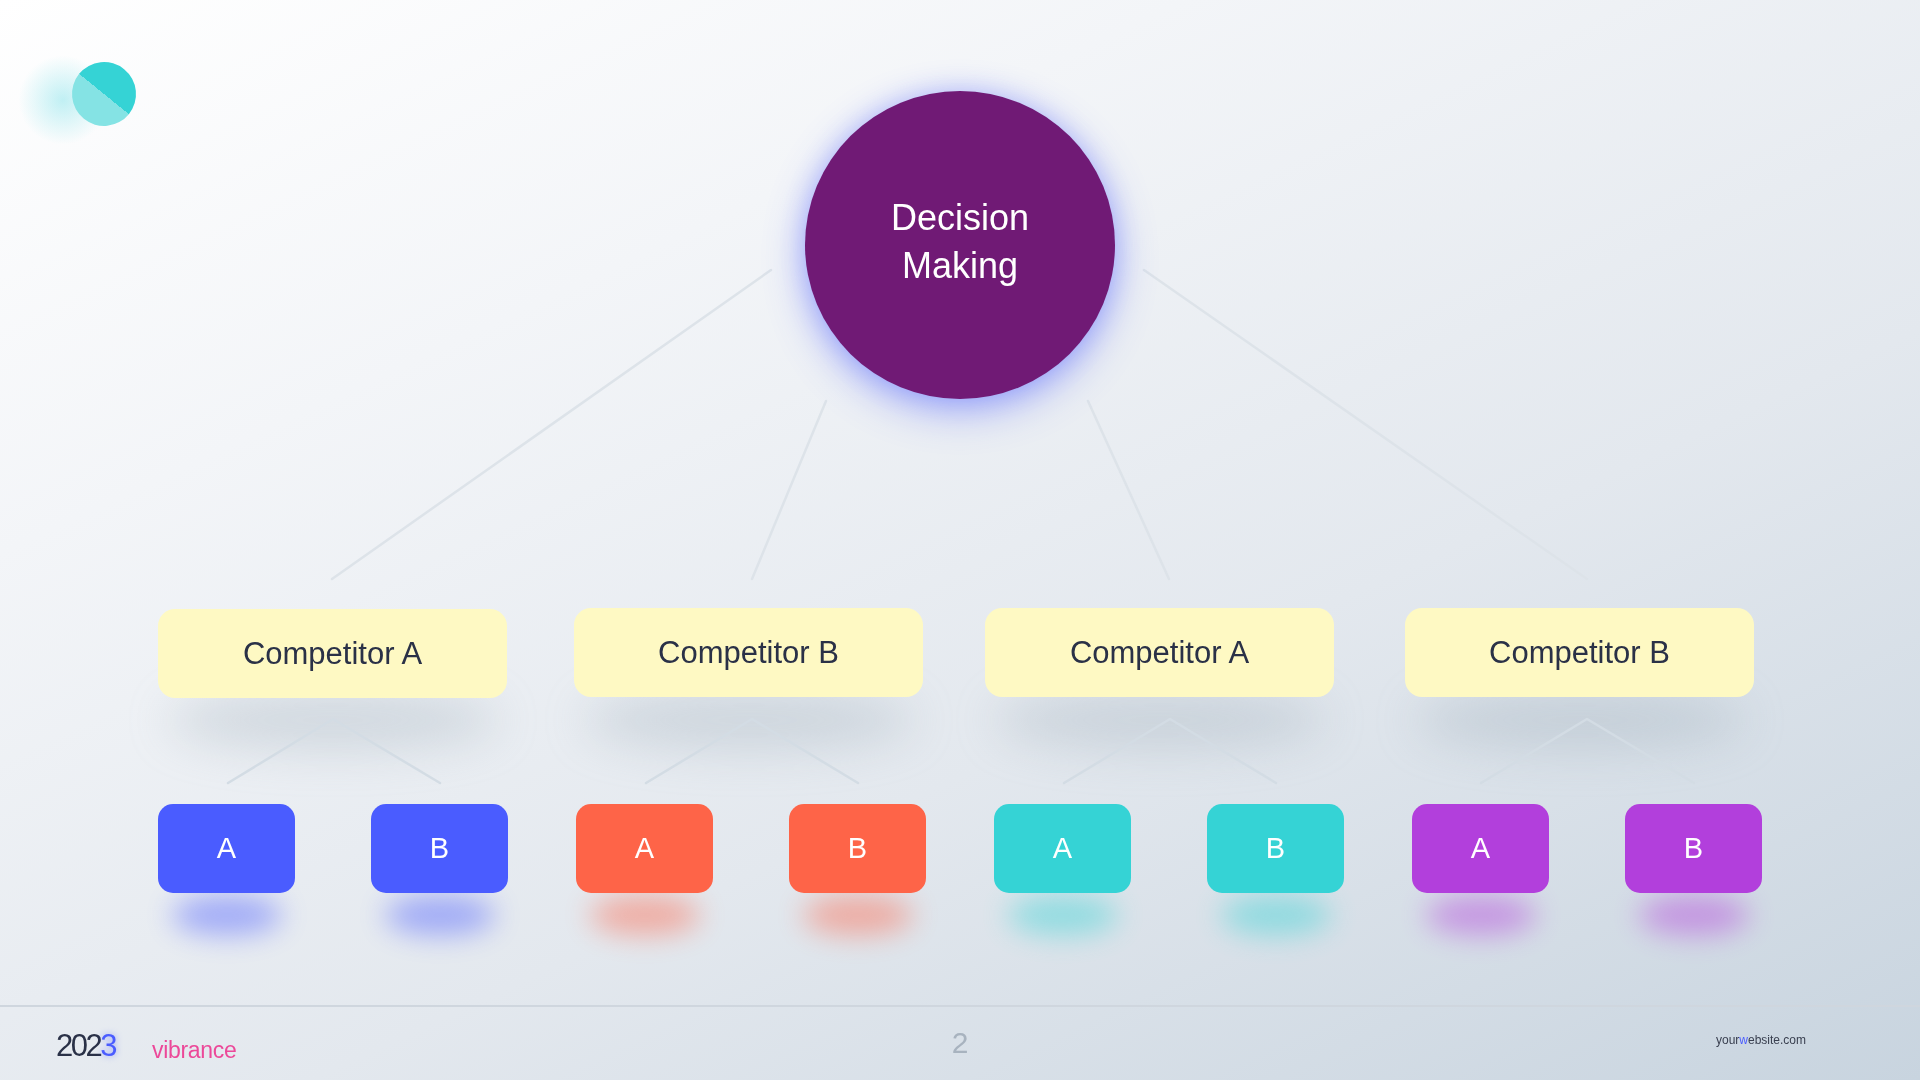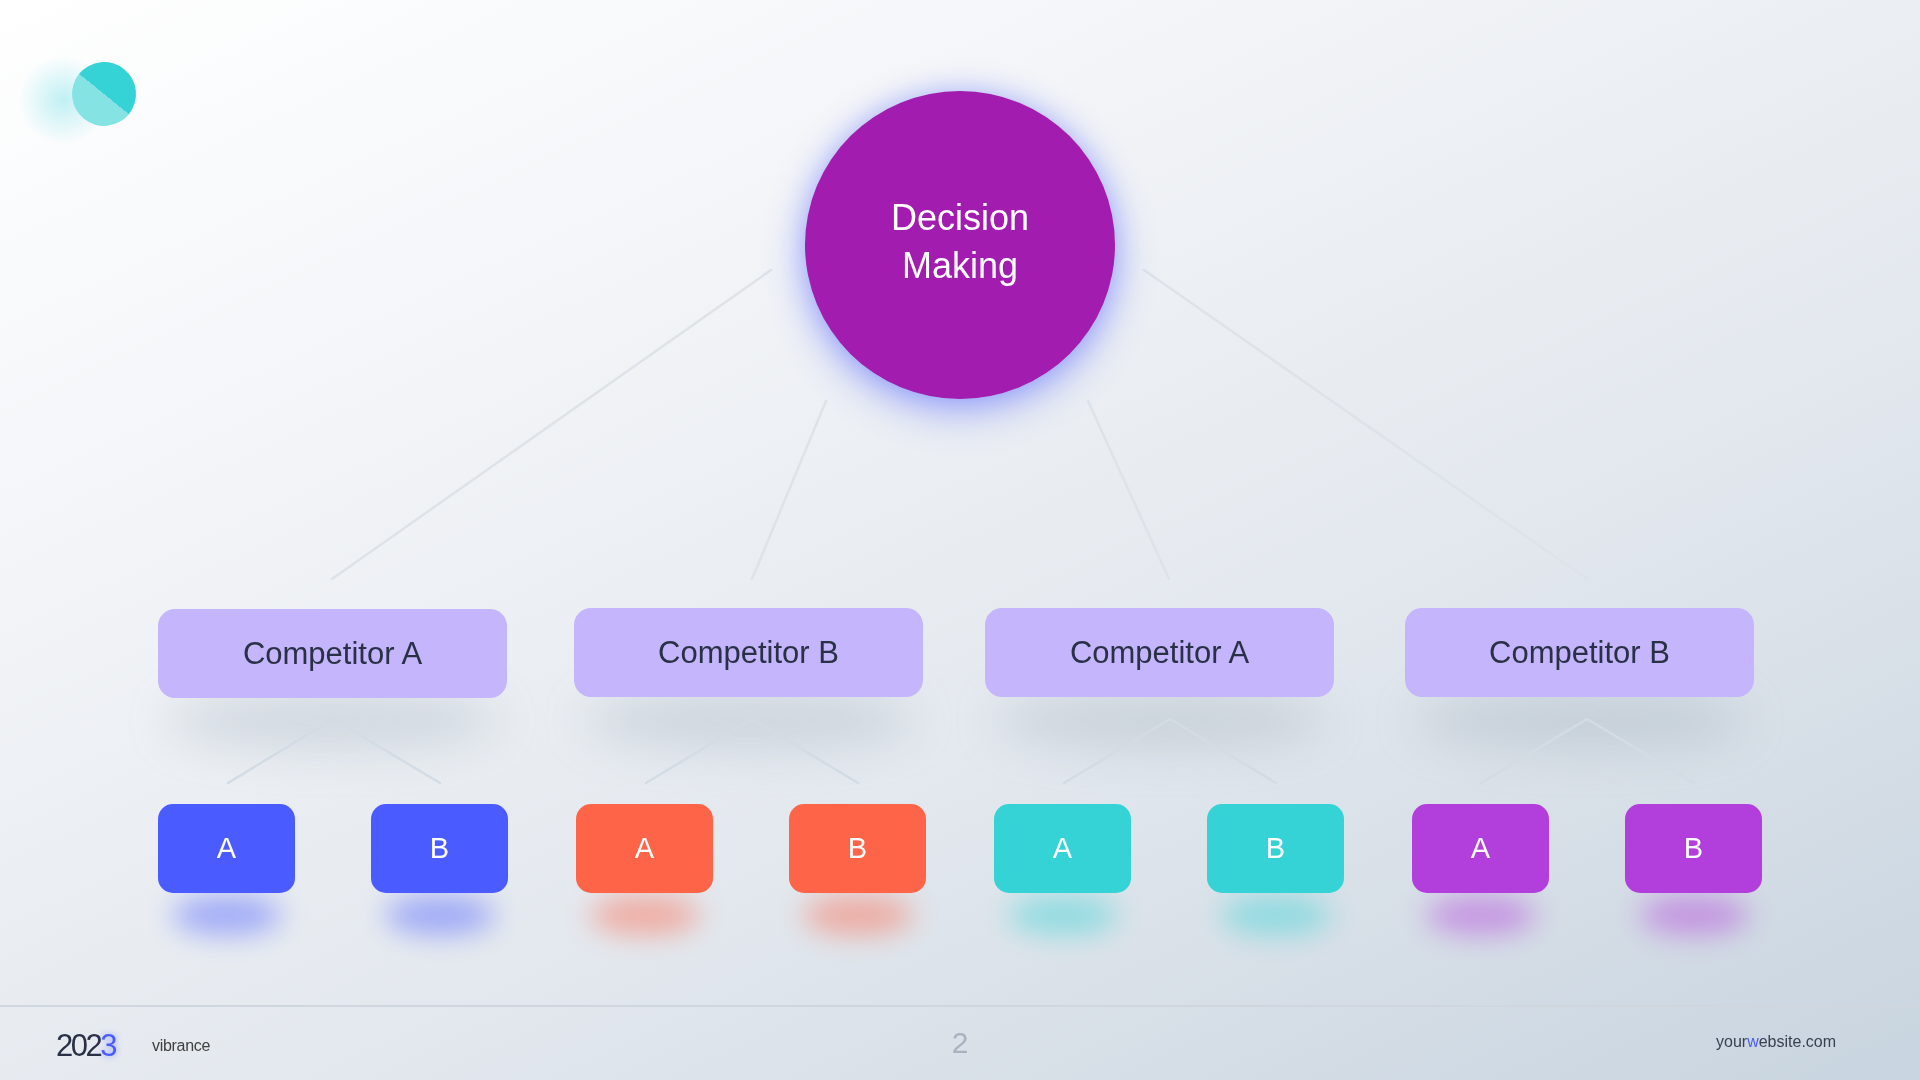--- a/index.html
+++ b/index.html
@@ -16,53 +16,53 @@
     .logo {
       position: absolute; left: 72px; top: 62px; width: 64px; height: 64px; border-radius: 50%;
       background: linear-gradient(45deg, #85e3e4 0%, #85e3e4 50%, #35d3d5 50%, #35d3d5 100%);
       transform: rotate(-6deg);
     }
     
     svg.lines { position: absolute; left: 0; top: 0; width: 1920px; height: 1080px; pointer-events: none; }
     
     .hub {
       position: absolute; left: 805px; top: 91px; width: 310px; height: 308px; border-radius: 50%;
-      background: #a21caf;
+      background: #701a75;
       box-shadow: 0 12px 40px rgba(74,92,255,0.45), 0 0 24px rgba(74,92,255,0.25);
       display: flex; flex-direction: column; align-items: center; justify-content: center;
       color: #ffffff; font-size: 36px; line-height: 48px; text-align: center;
       padding-bottom: 6px; box-sizing: border-box;
     }
     .hub span { display: block; }
     
     .card-shadow {
       position: absolute; width: 330px; height: 60px; border-radius: 50%;
       background: rgba(150,165,180,0.30); filter: blur(22px);
     }
     .card {
-      position: absolute; width: 349px; height: 89px; background: #c4b5fd; border-radius: 17px;
+      position: absolute; width: 349px; height: 89px; background: #fef9c3; border-radius: 17px;
       display: flex; align-items: center; justify-content: center;
       font-size: 31px; color: #2a3147;
     }
     
     .leaf-glow {
       position: absolute; width: 110px; height: 40px; border-radius: 50%; filter: blur(14px); opacity: 0.45;
     }
     .leaf {
       position: absolute; width: 137px; height: 89px; border-radius: 15px;
       display: flex; align-items: center; justify-content: center;
       font-size: 29px; color: #ffffff;
     }
     
     .footer-line { position: absolute; left: 0; top: 1005px; width: 1920px; height: 2px; background: #cfd6de; }
     .year { position: absolute; left: 56px; top: 1028px; font-size: 31px; letter-spacing: -2.5px; color: #2a3147; }
     .year .hl { color: #4a5cff; text-shadow: 0 0 6px rgba(74,92,255,0.5); }
-    .brand { position: absolute; left: 152px; top: 1037px; font-size: 16px; color: #404040; letter-spacing: -0.3px; }
+    .brand { position: absolute; left: 152px; top: 1037px; font-size: 23px; color: #ec4899; letter-spacing: -0.3px; }
     .pagenum { position: absolute; left: 900px; width: 120px; text-align: center; top: 1026px; font-size: 30px; color: #a8b3bf; }
-    .site { position: absolute; left: 1716px; top: 1033px; font-size: 16px; color: #3a4050; }
+    .site { position: absolute; left: 1716px; top: 1033px; font-size: 12px; color: #3a4050; }
     .site .hl { color: #4a5cff; }
   </style>
 </head>
 <body>
 
 <div class="logo-glow"></div>
 <div class="logo"></div>
 
 <svg class="lines" viewBox="0 0 1920 1080">
   <g stroke="#dde3e9" stroke-width="2.5" fill="none" stroke-linecap="round">

